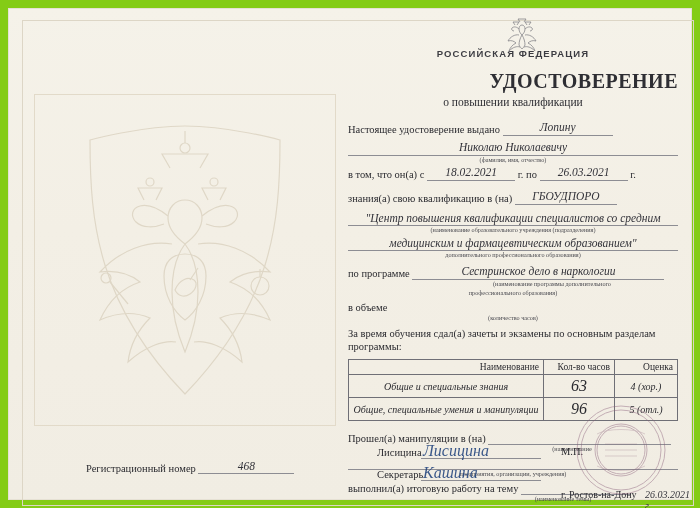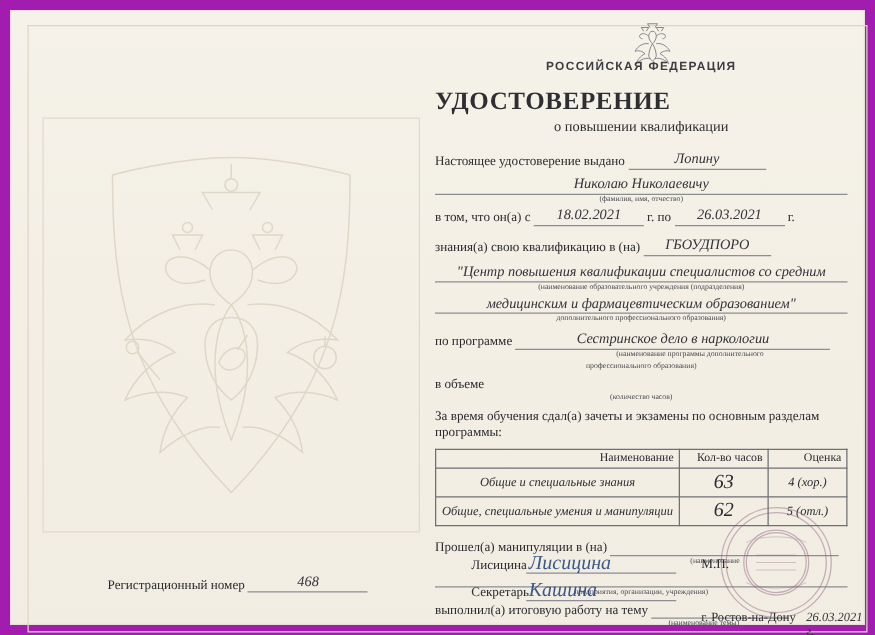--- a/index.html
+++ b/index.html
@@ -7,21 +7,21 @@
     padding: 0;
     background: #ffffff;
   }
   body {
     font-family: "Liberation Serif", serif;
   }
   #page {
     position: relative;
     width: 700px;
     height: 508px;
-    background: #a21caf;
+    background: #84cc16;
     overflow: hidden;
   }
   .paper {
     position: absolute;
     left: 8px;
     top: 8px;
     width: 684px;
     height: 492px;
     background: linear-gradient(180deg, #f5f2e9 0%, #f3efe5 45%, #f1ede3 100%);
     box-shadow: inset 0 0 0 1px #e6e1d4;
@@ -69,21 +69,21 @@
   }
   .country {
     text-align: center;
     font-family: "Liberation Sans", sans-serif;
     font-size: 9.5px;
     letter-spacing: 1.1px;
     color: #3c3c42;
     font-weight: 700;
   }
   .title-main {
-    text-align: left;
+    text-align: right;
     font-family: "Liberation Serif", serif;
     font-weight: 700;
     font-size: 20px;
     letter-spacing: 0.5px;
     color: #2e2e33;
     margin-top: 11px;
   }
   .title-sub {
     text-align: center;
     font-family: "Liberation Serif", serif;
@@ -400,21 +400,21 @@
           </tr>
         </thead>
         <tbody>
           <tr>
             <td class="name">Общие и специальные знания</td>
             <td class="num">63</td>
             <td class="mark">4 (хор.)</td>
           </tr>
           <tr>
             <td class="name">Общие, специальные умения и манипуляции</td>
-            <td class="num">62</td>
+            <td class="num">96</td>
             <td class="mark">5 (отл.)</td>
           </tr>
         </tbody>
       </table>
 
       <div class="row" style="margin-top:10px;">
         <span class="lbl">Прошел(а) манипуляции в (на)</span>
         <span class="line" style="width:183px;"></span>
       </div>
       <div class="cap-row">

